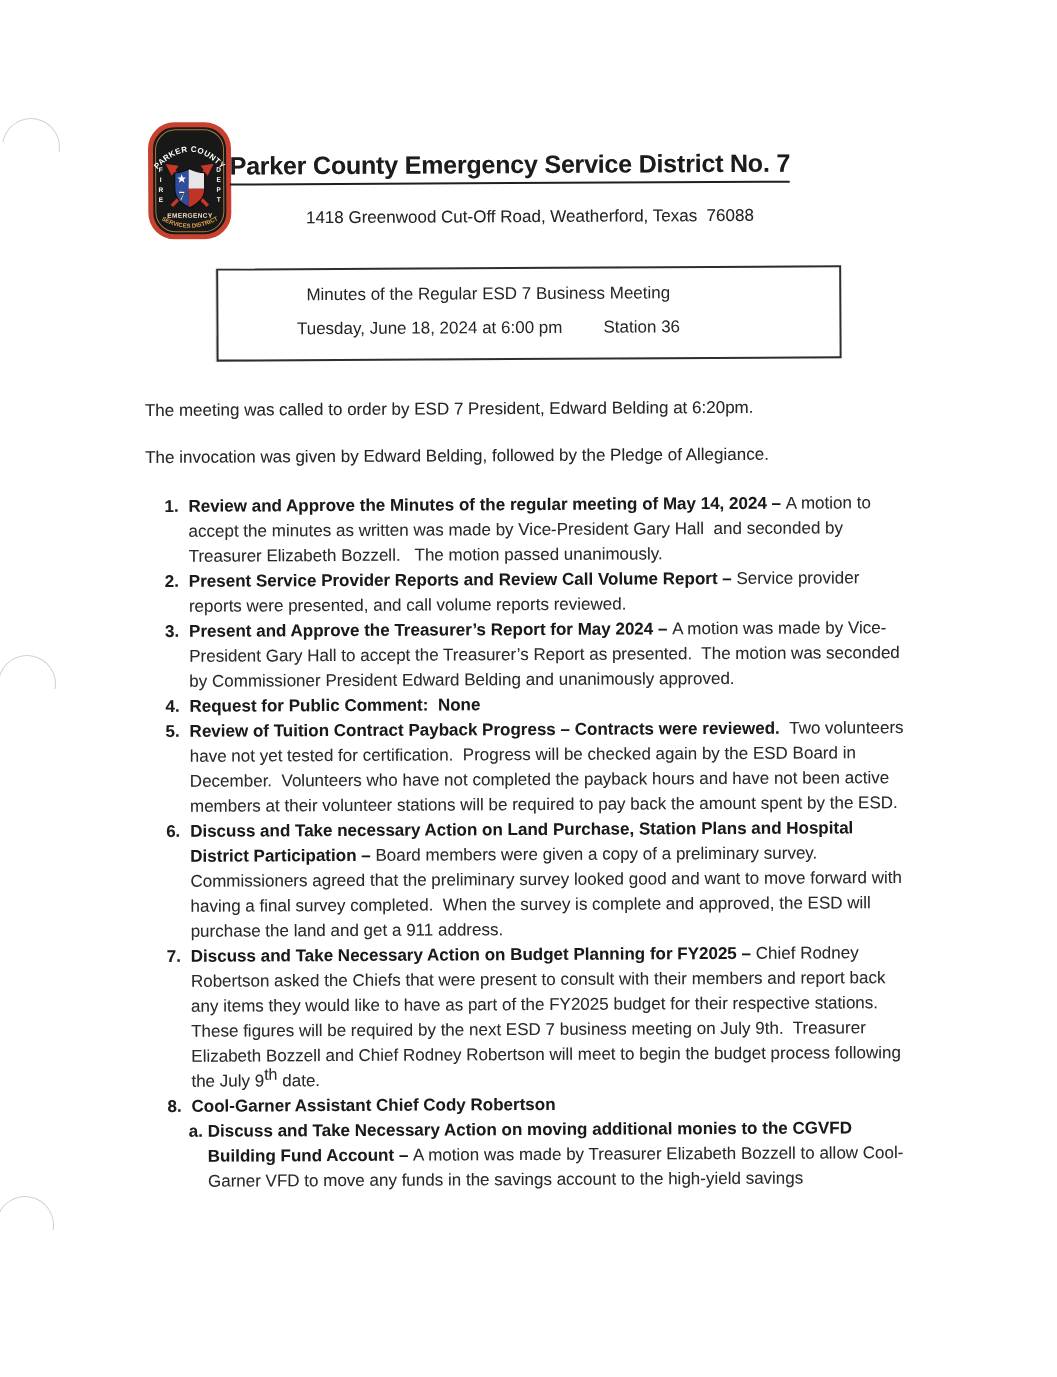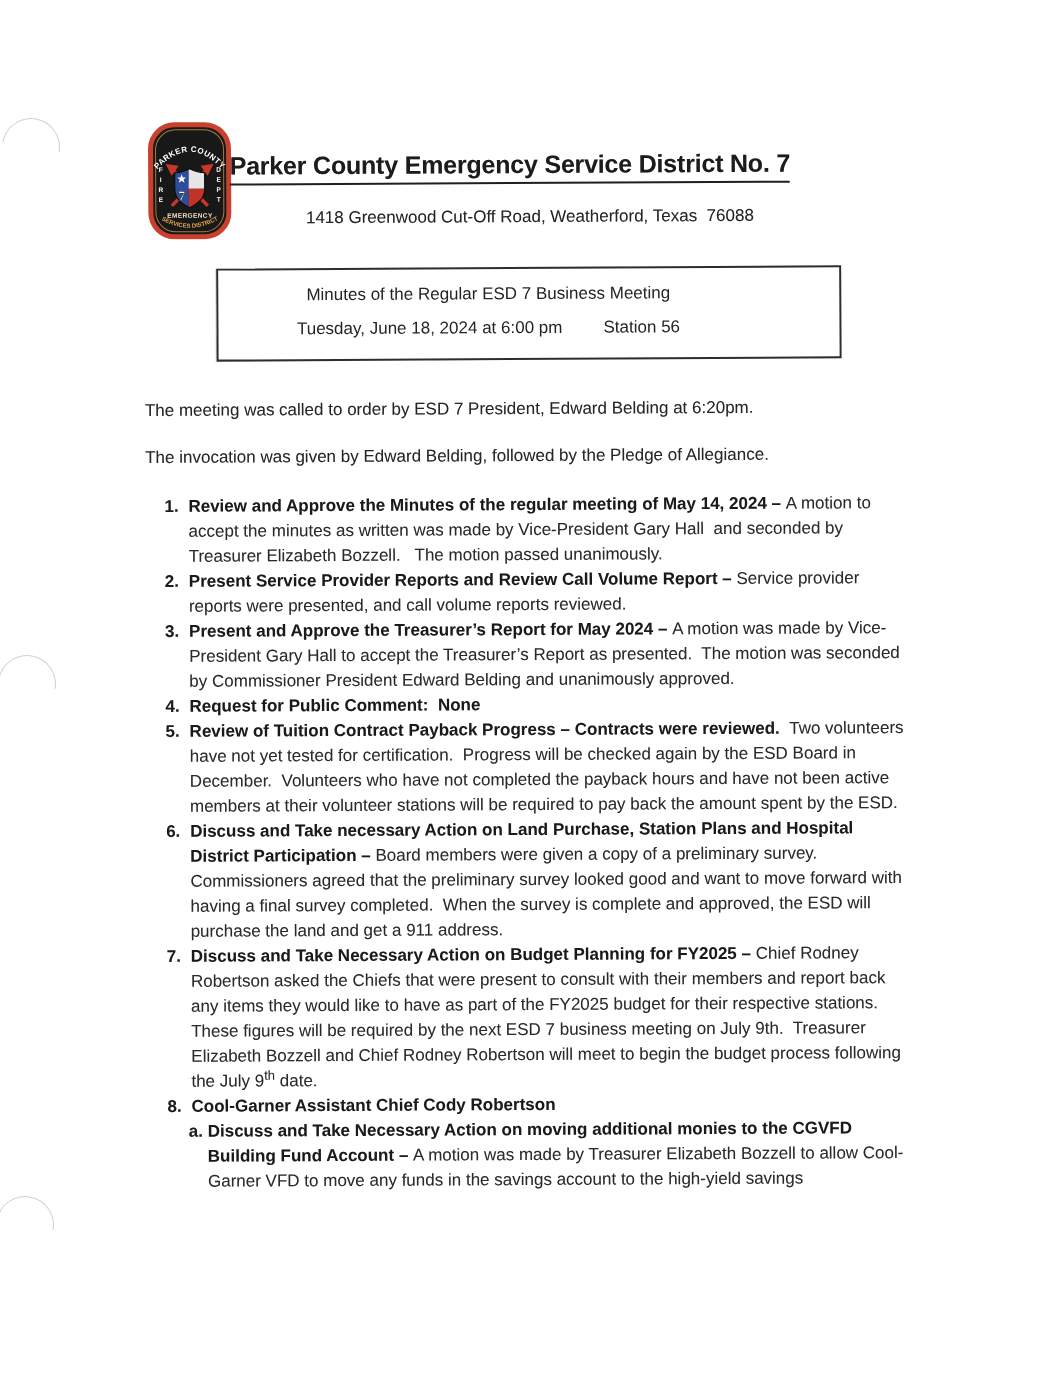--- a/index.html
+++ b/index.html
@@ -72,21 +72,21 @@
     font-size:17px; line-height:25px;
     text-shadow:0 0 0.5px rgba(60,60,60,.25);
   }
   .item, .sub-item { display:flex; }
   .sub-item { margin-left:21px; }
   .item > .marker { width:24px; flex:none; font-weight:bold; color:#1d1d1d; }
   .sub-item > .marker { width:19px; flex:none; font-weight:bold; color:#1d1d1d; }
   .item-content { flex:1; white-space:pre-wrap; }
   .seg-bold { font-weight:bold; color:#1a1a1a; }
   .seg-regular { color:#2a2a2a; }
-  .seg-sup { vertical-align:super; font-size:13px; line-height:0; color:#2a2a2a; }
+  .seg-sup { vertical-align:super; font-size:16px; line-height:0; color:#2a2a2a; }
 </style>
 </head>
 <body>
 
 <div class="punch punch-1"></div>
 <div class="punch punch-2"></div>
 <div class="punch punch-3"></div>
 
 <div class="page-content">
 
@@ -130,21 +130,21 @@
     </svg>
   </div>
 
   <div class="doc-title">Parker County Emergency Service District No. 7</div>
   <div class="address">1418 Greenwood Cut-Off Road, Weatherford, Texas  76088</div>
 
   <div class="meeting-box">
     <div class="meeting-box-inner">
       <div class="box-line1">Minutes of the Regular ESD 7 Business Meeting</div>
       <div class="box-line2">
-        <span>Tuesday, June 18, 2024 at 6:00 pm</span><span class="station">Station 56</span>
+        <span>Tuesday, June 18, 2024 at 6:00 pm</span><span class="station">Station 36</span>
       </div>
     </div>
   </div>
 
   <div class="intro-paragraph intro-1">The meeting was called to order by ESD 7 President, Edward Belding at 6:20pm.</div>
   <div class="intro-paragraph intro-2">The invocation was given by Edward Belding, followed by the Pledge of Allegiance.</div>
 
   <div class="minutes-list">
       <div class="item">
         <span class="marker">1.</span>

